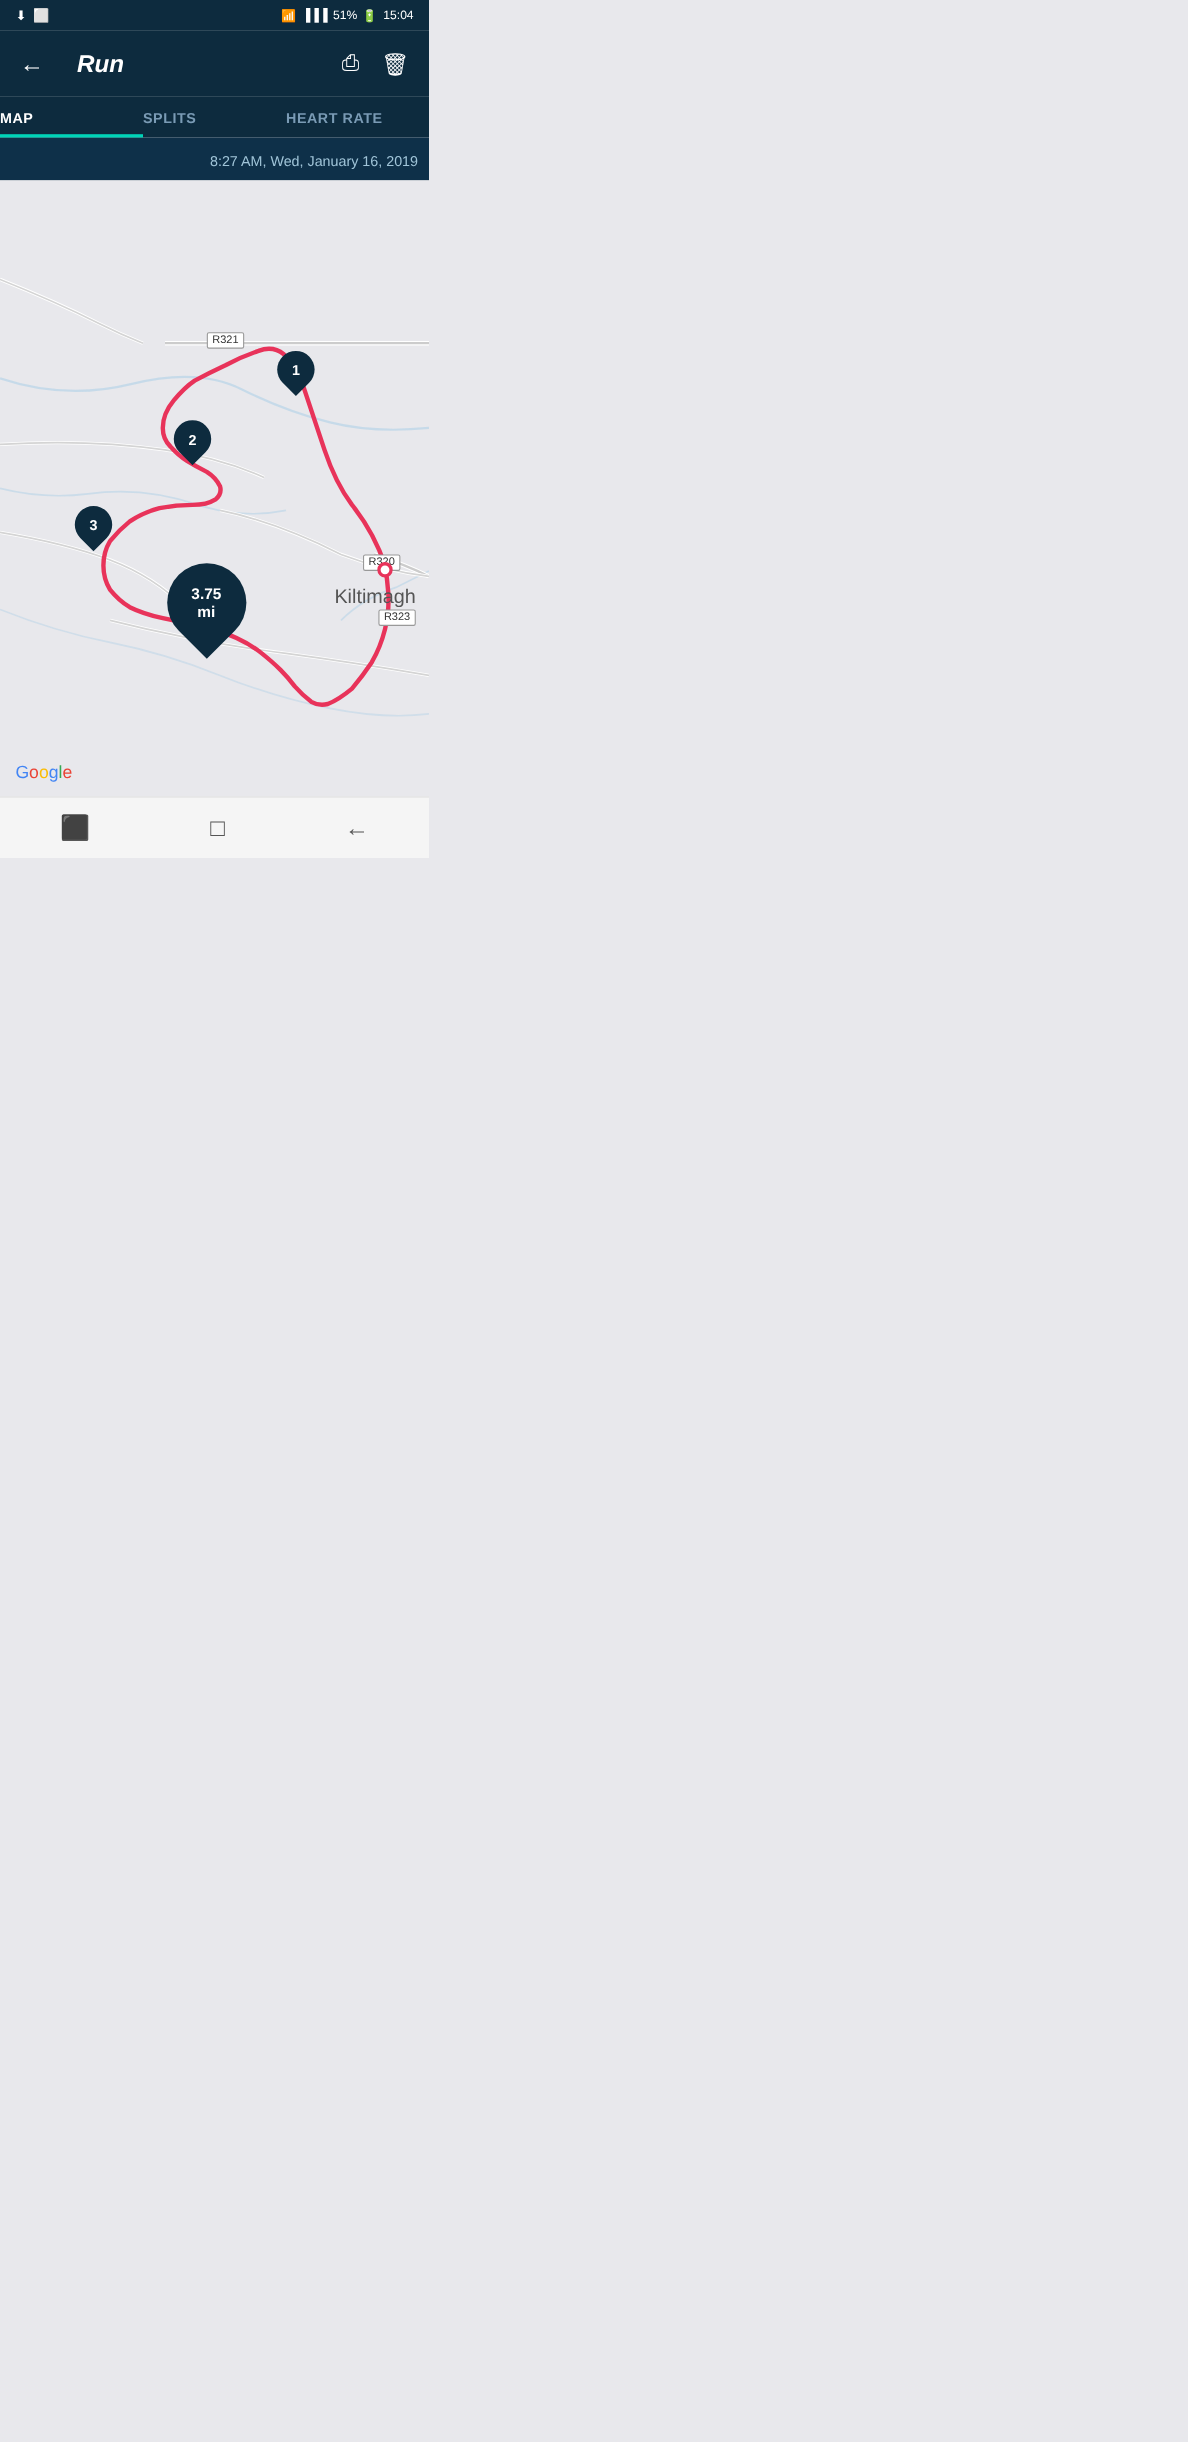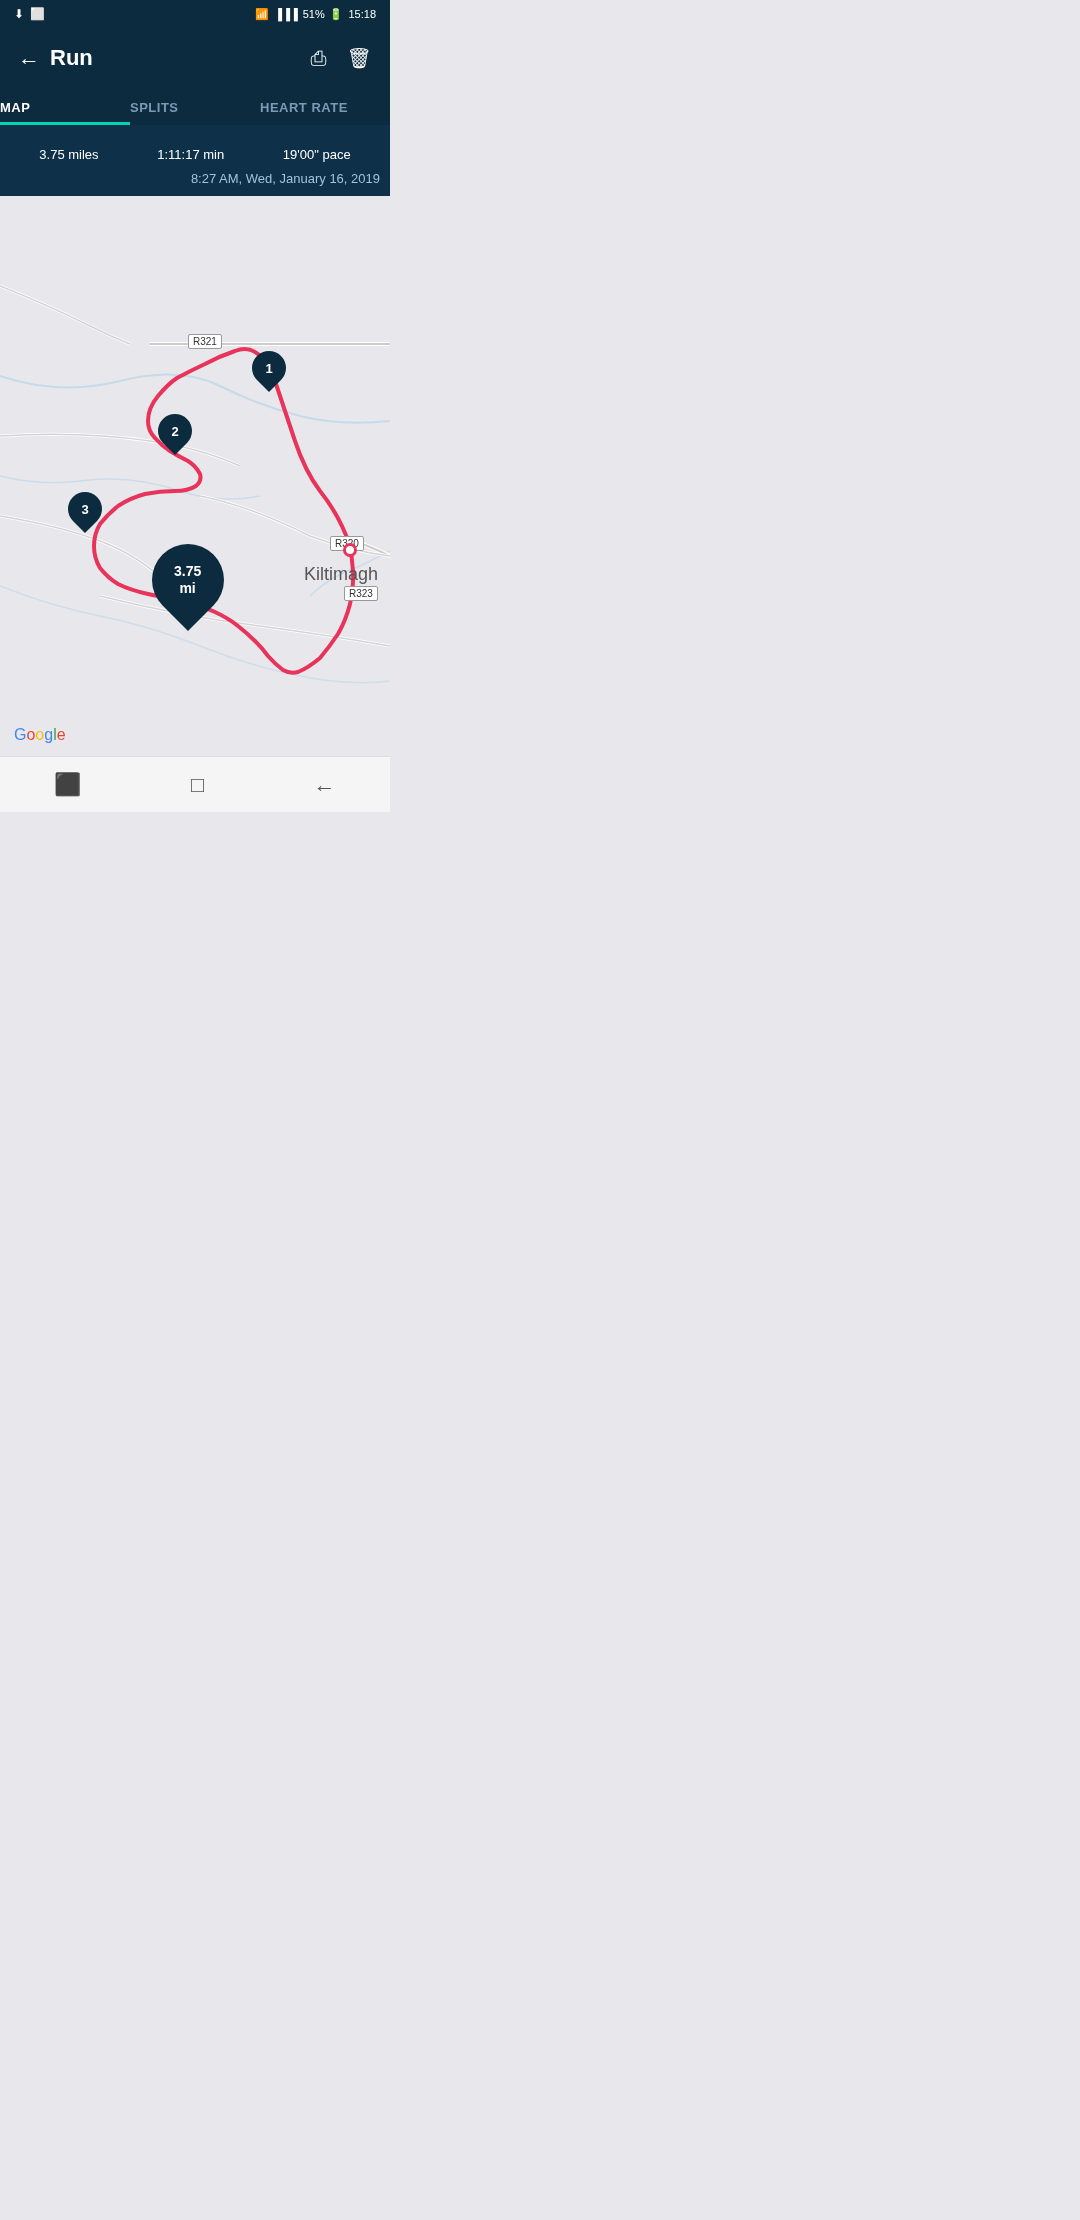--- a/index.html
+++ b/index.html
@@ -42,21 +42,22 @@
       color: white;
       display: flex;
       align-items: center;
       justify-content: space-between;
       padding: 12px 18px;
       height: 60px;
     }
     .app-bar-left {
       display: flex;
       align-items: center;
-      gap: 10px;
+      gap: 30px;
+      font-style: italic;
     }
     .app-bar-title {
       font-size: 22px;
       font-weight: bold;
     }
     .app-bar-right {
       display: flex;
       gap: 20px;
       align-items: center;
     }
@@ -202,21 +203,21 @@
 <div class="status-bar">
   <div class="status-left">
     <span style="font-size:12px;">⬇</span>
     <span style="font-size:12px;">⬜</span>
   </div>
   <div class="status-right">
     <span>📶</span>
     <span style="font-size:11px;">▐▐▐</span>
     <span>51%</span>
     <span>🔋</span>
-    <span>15:18</span>
+    <span>15:04</span>
   </div>
 </div>
 
 <div class="app-bar">
   <div class="app-bar-left">
     <button class="icon-arrow-left" style="background:none;border:none;color:white;cursor:pointer;font-size:22px;"></button>
     <span class="app-bar-title">Run</span>
   </div>
   <div class="app-bar-right">
     <button style="background:none;border:none;color:white;cursor:pointer;font-size:20px;">⎙</button>
@@ -230,31 +231,20 @@
   </div>
   <div class="tab">
     <span>SPLITS</span>
   </div>
   <div class="tab">
     <span>HEART RATE</span>
   </div>
 </div>
 
 <div class="stats-bar">
-  <div class="stats-row">
-    <div class="stat-item">
-      <span>3.75 miles</span>
-    </div>
-    <div class="stat-item">
-      <span>1:11:17 min</span>
-    </div>
-    <div class="stat-item">
-      <span>19'00" pace</span>
-    </div>
-  </div>
   <div class="stats-date">8:27 AM, Wed, January 16, 2019</div>
 </div>
 
 <div class="map-container">
 
   <svg class="map-svg" viewBox="0 0 390 560">
 
     <rect width="390" height="560" fill="#e8e8ec"></rect>
 
     <path d="M0,180 Q60,200 120,185 Q180,170 220,190 Q260,210 300,220 Q340,230 390,225" stroke="#b8d4e8" stroke-width="2" fill="none" opacity="0.7"></path>

